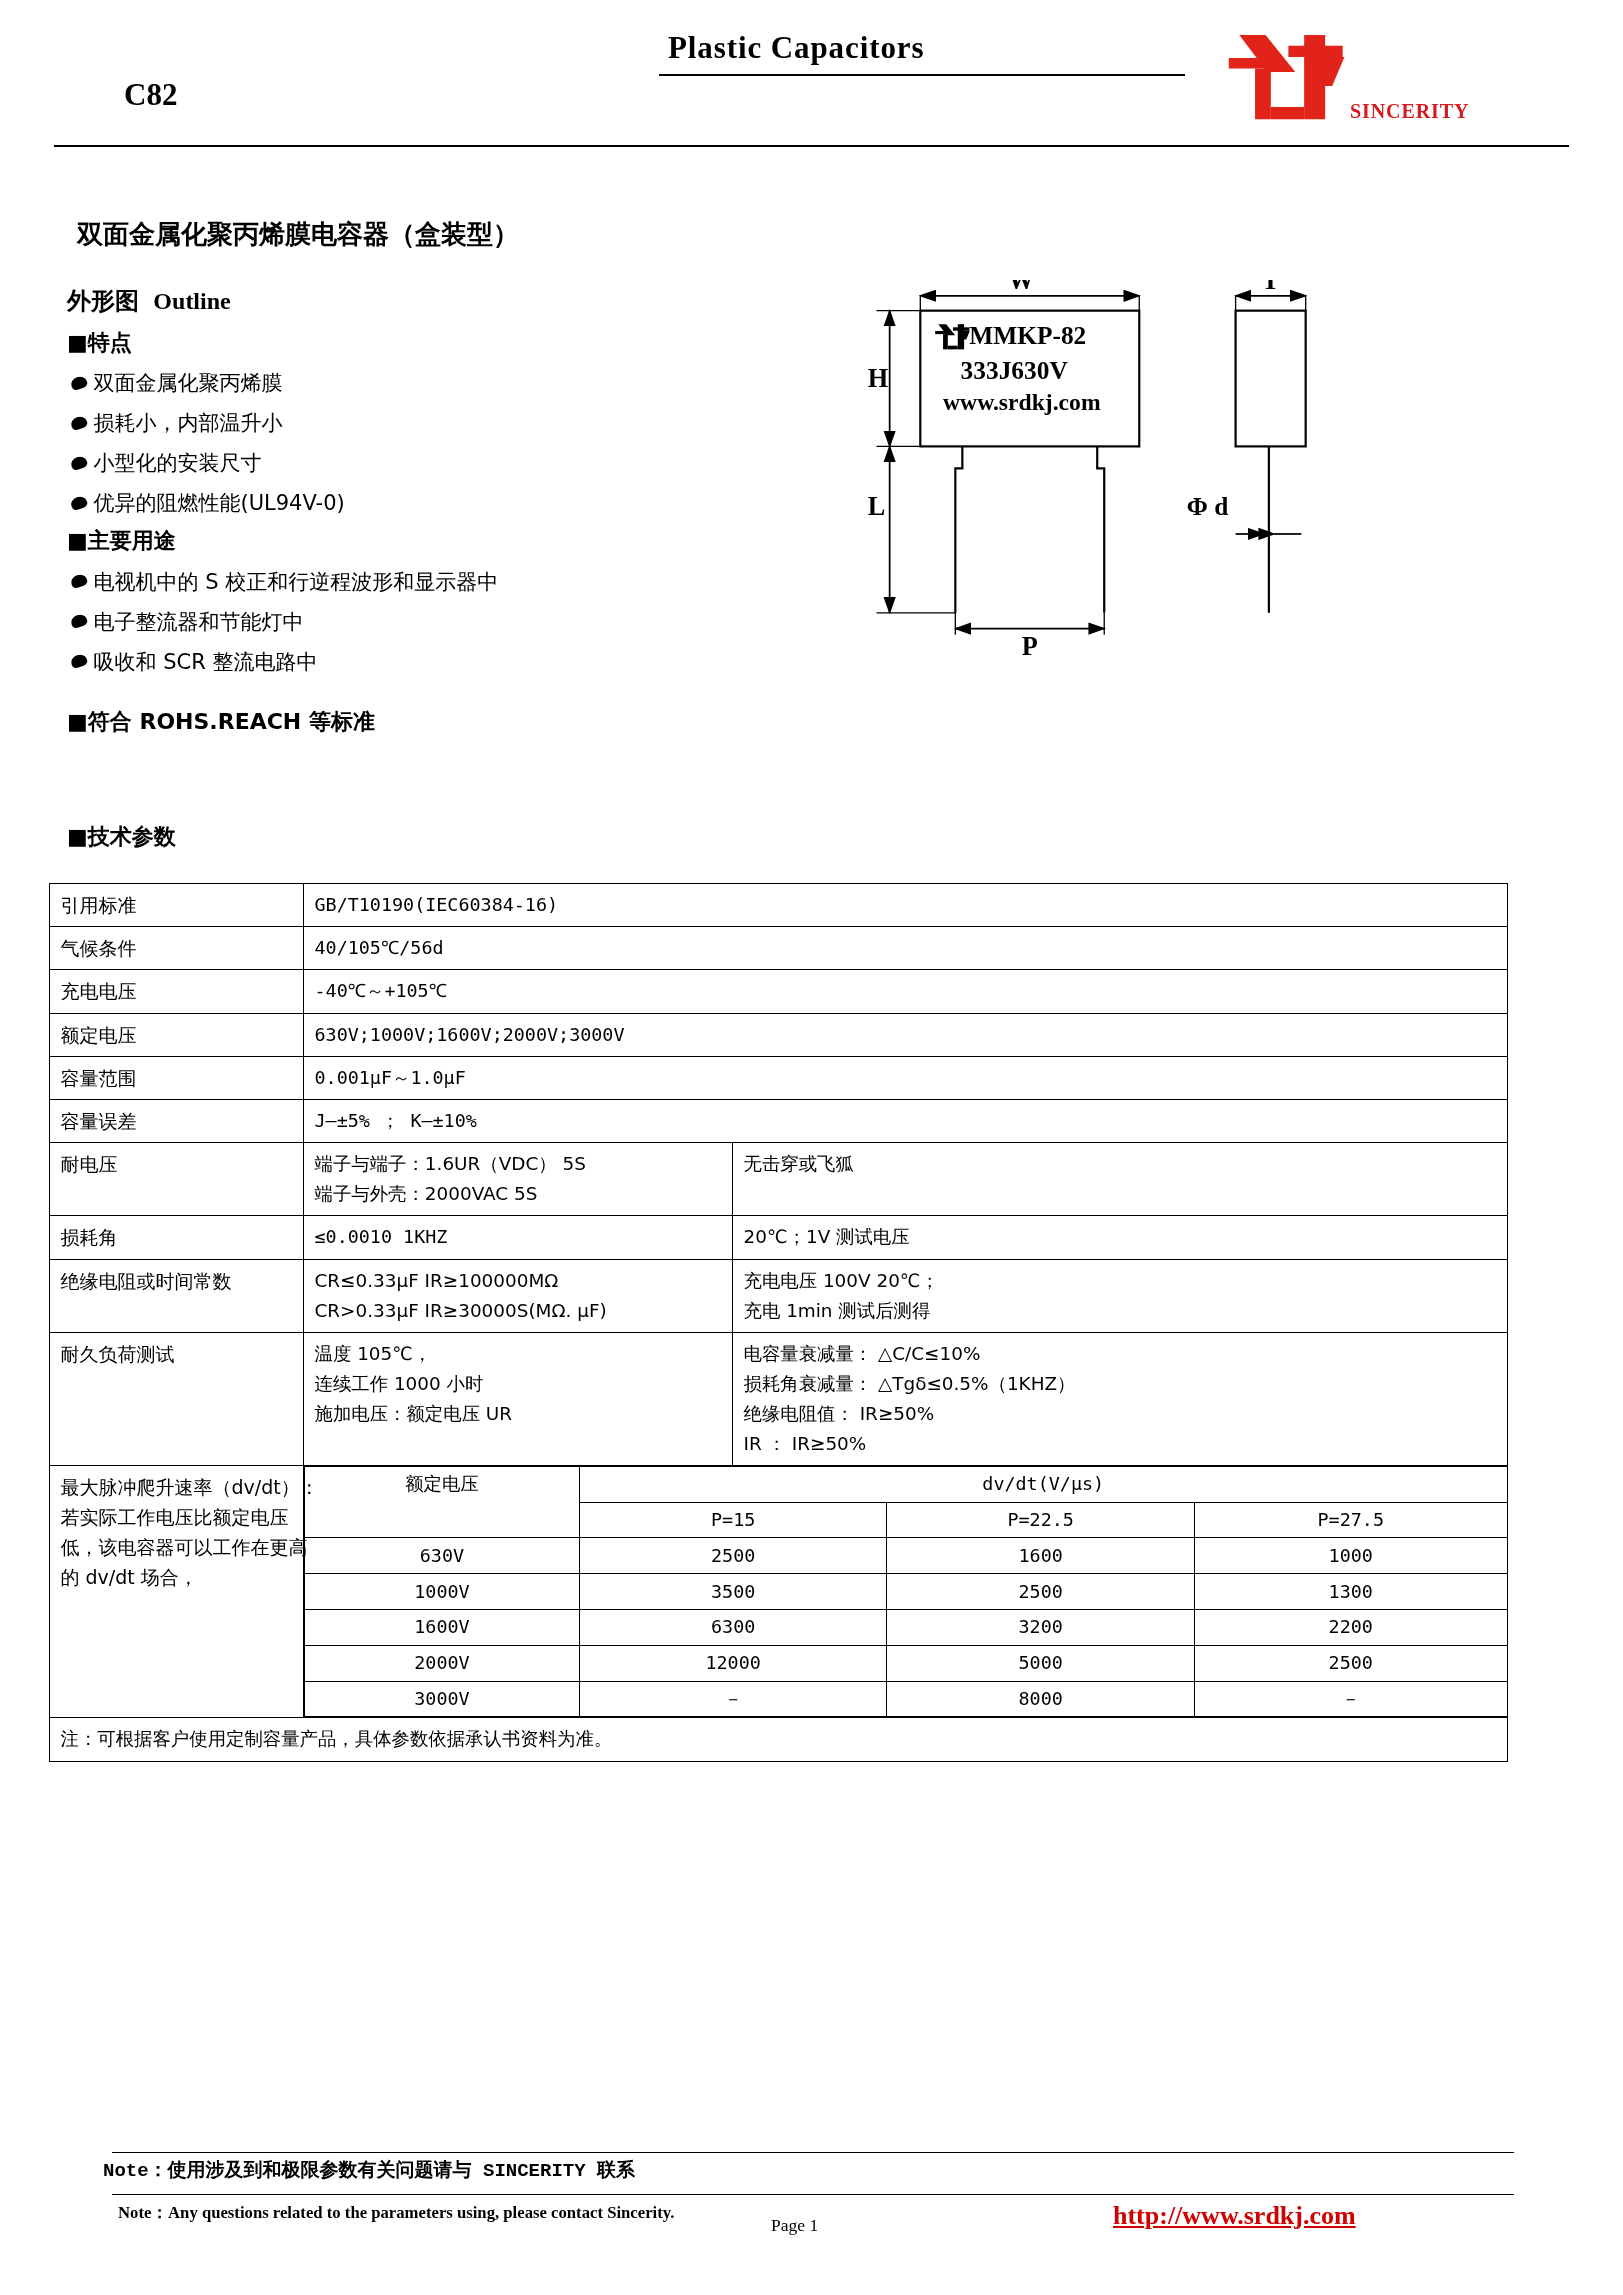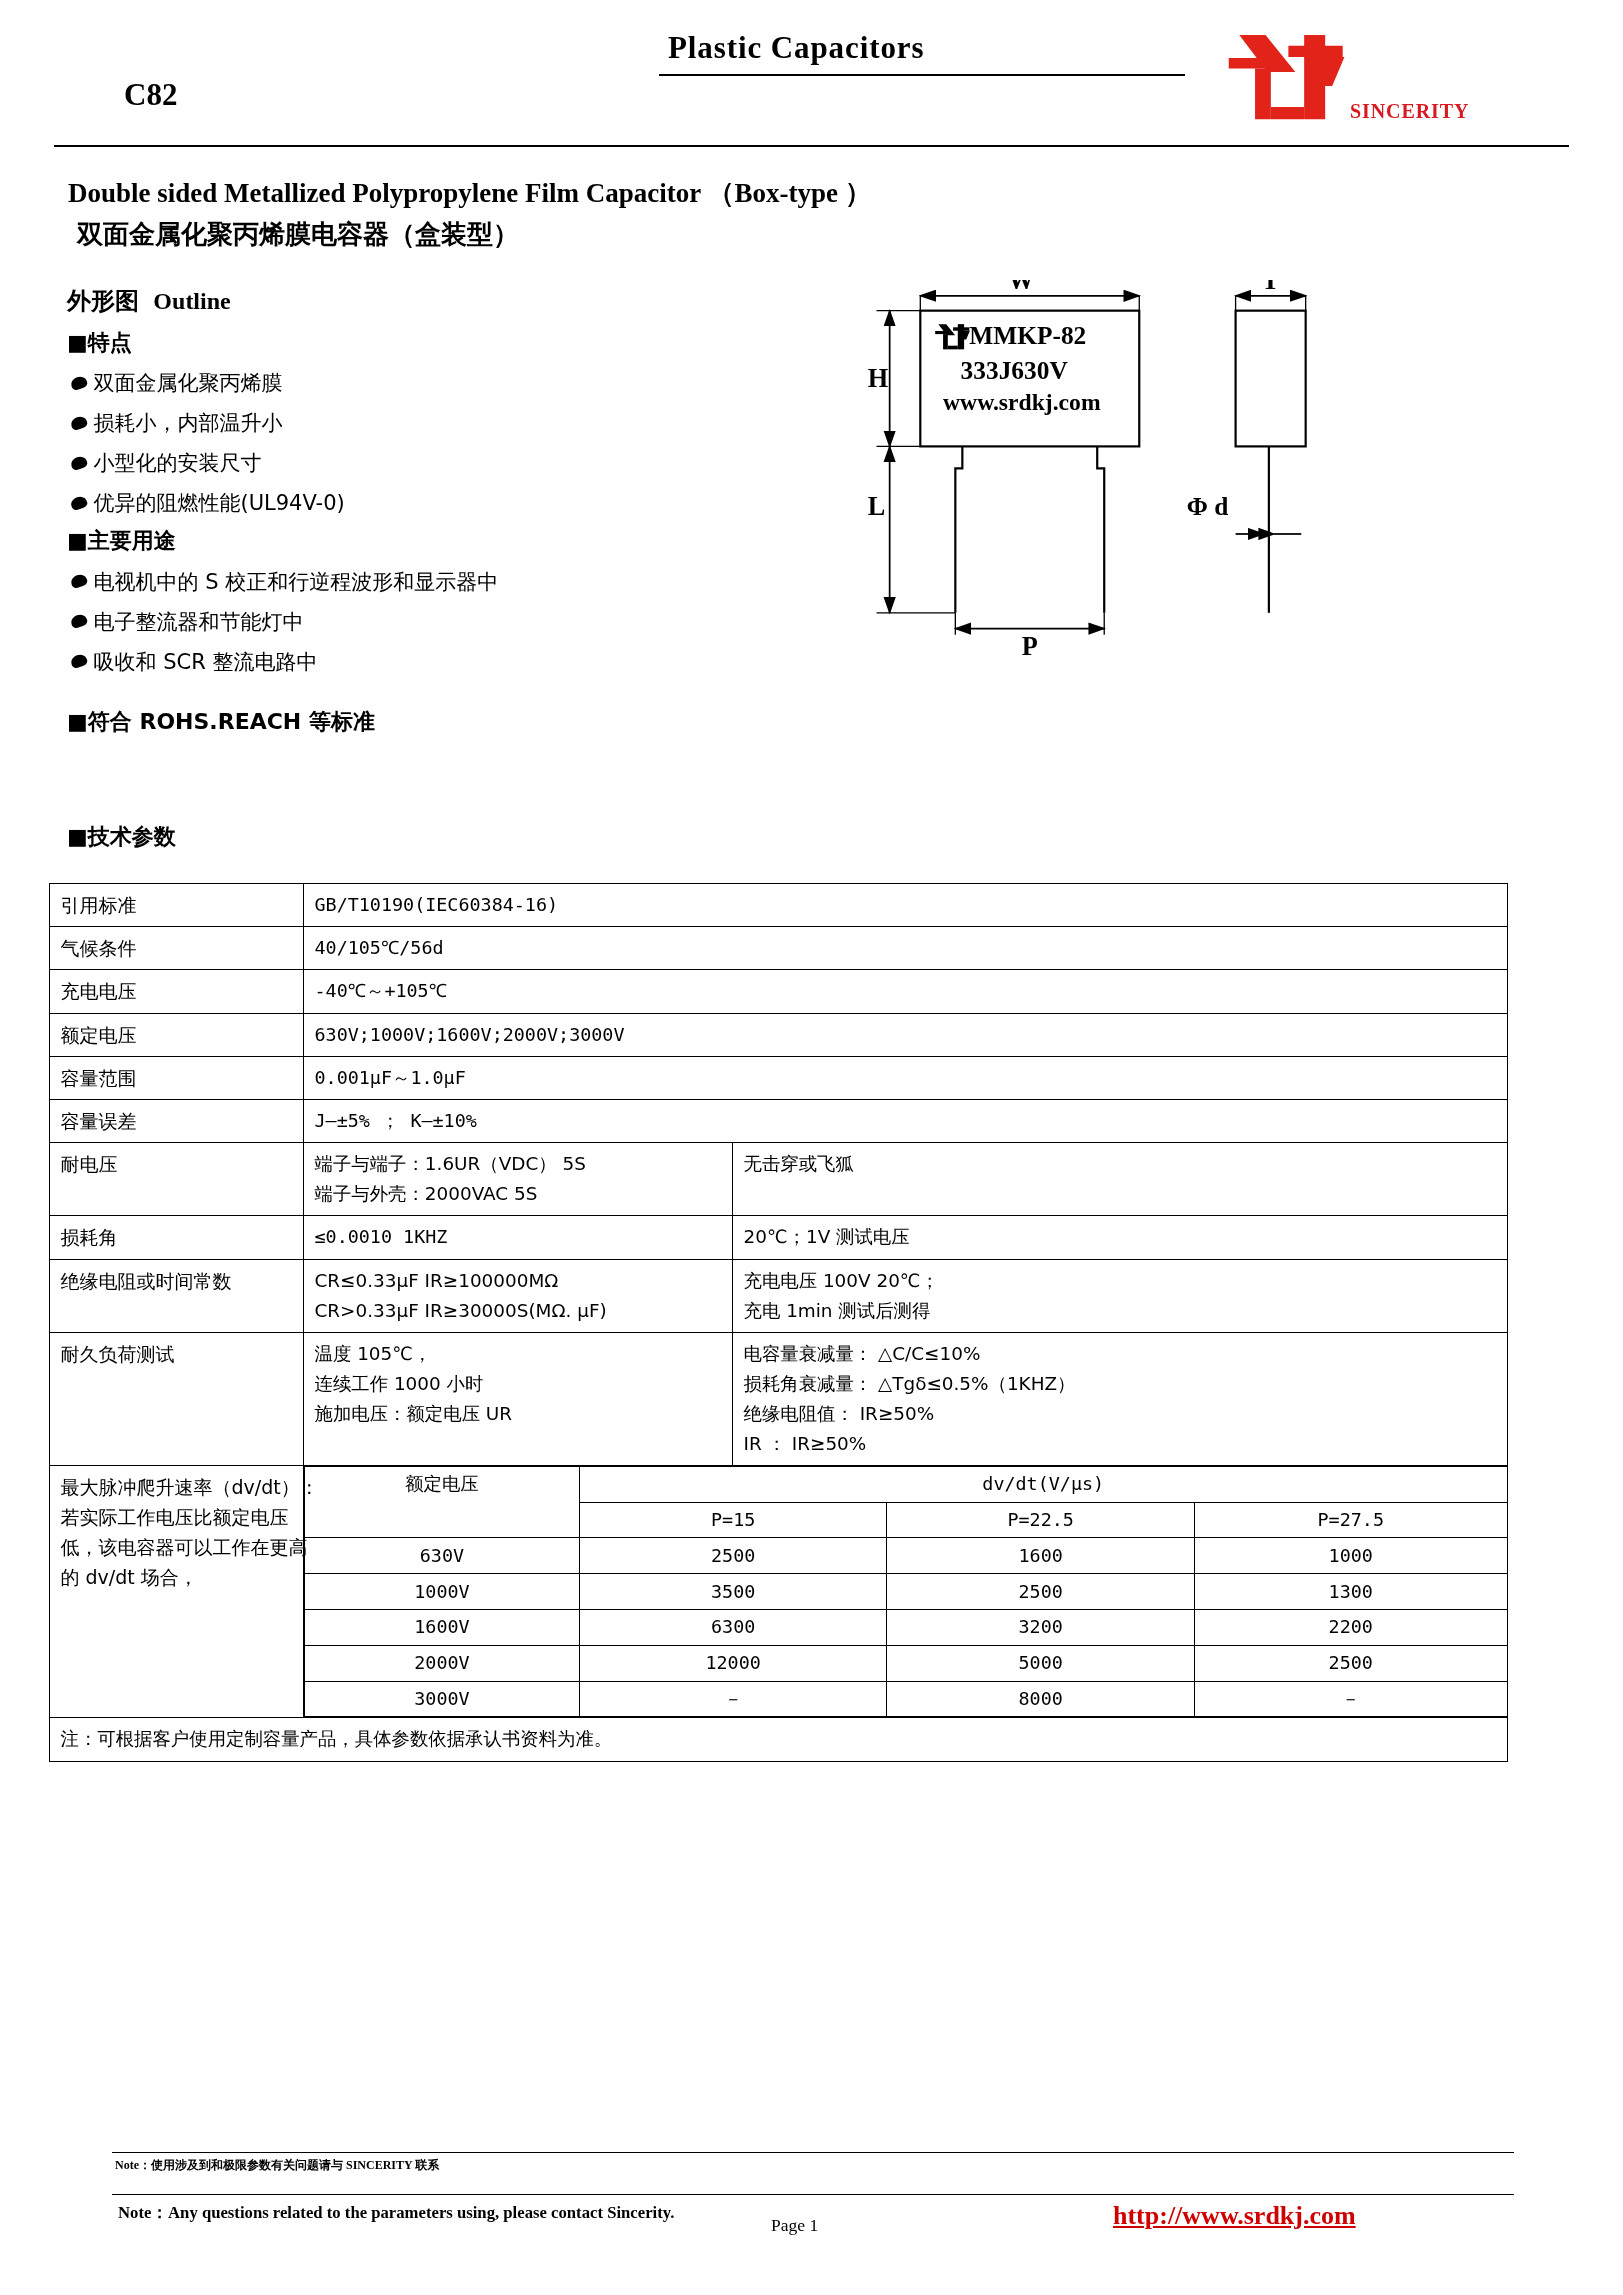--- a/index.html
+++ b/index.html
@@ -222,25 +222,25 @@
   }
   .footer-rule2 {
     position: absolute;
     left: 112px;
     top: 42px;
     width: 1402px;
     border-bottom: 1.8px solid #000;
   }
   .note-cn {
     position: absolute;
-    left: 115px;
+    left: 103px;
     top: 5.3px;
-    font-size: 12px;
-    font-weight: bold;
-    font-family: Liberation Serif, serif;
+    font-size: 19px;
+    font-weight: bold;
+    font-family: Liberation Mono, monospace;
   }
   .note-en {
     position: absolute;
     left: 118px;
     top: 49px;
     font-size: 16.7px;
     font-weight: bold;
     font-family: "Liberation Serif", serif;
   }
   .page-num {
@@ -282,21 +282,20 @@
           <path d="M78,20 L140,20 L140,33 L78,33 Z"></path>
           <path d="M120,33 L142,33 L128,66 L106,66 Z"></path>
         </g>
       </svg>
       <div class="logo-text">SINCERITY</div>
     </div>
 
     <div class="header-rule-bottom"></div>
   </div>
 
-  <div class="title-en">Double sided Metallized Polypropylene Film Capacitor  （Box-type   ）</div>
   <div class="title-cn">双面金属化聚丙烯膜电容器（盒装型）</div>
 
   <div class="outline-label">
     <span>外形图</span>
     <span class="en">&nbsp;</span><span class="en">Outline</span>
   </div>
 
   <div class="feat-list">
     <div class="sect-head">■特点</div>
 

